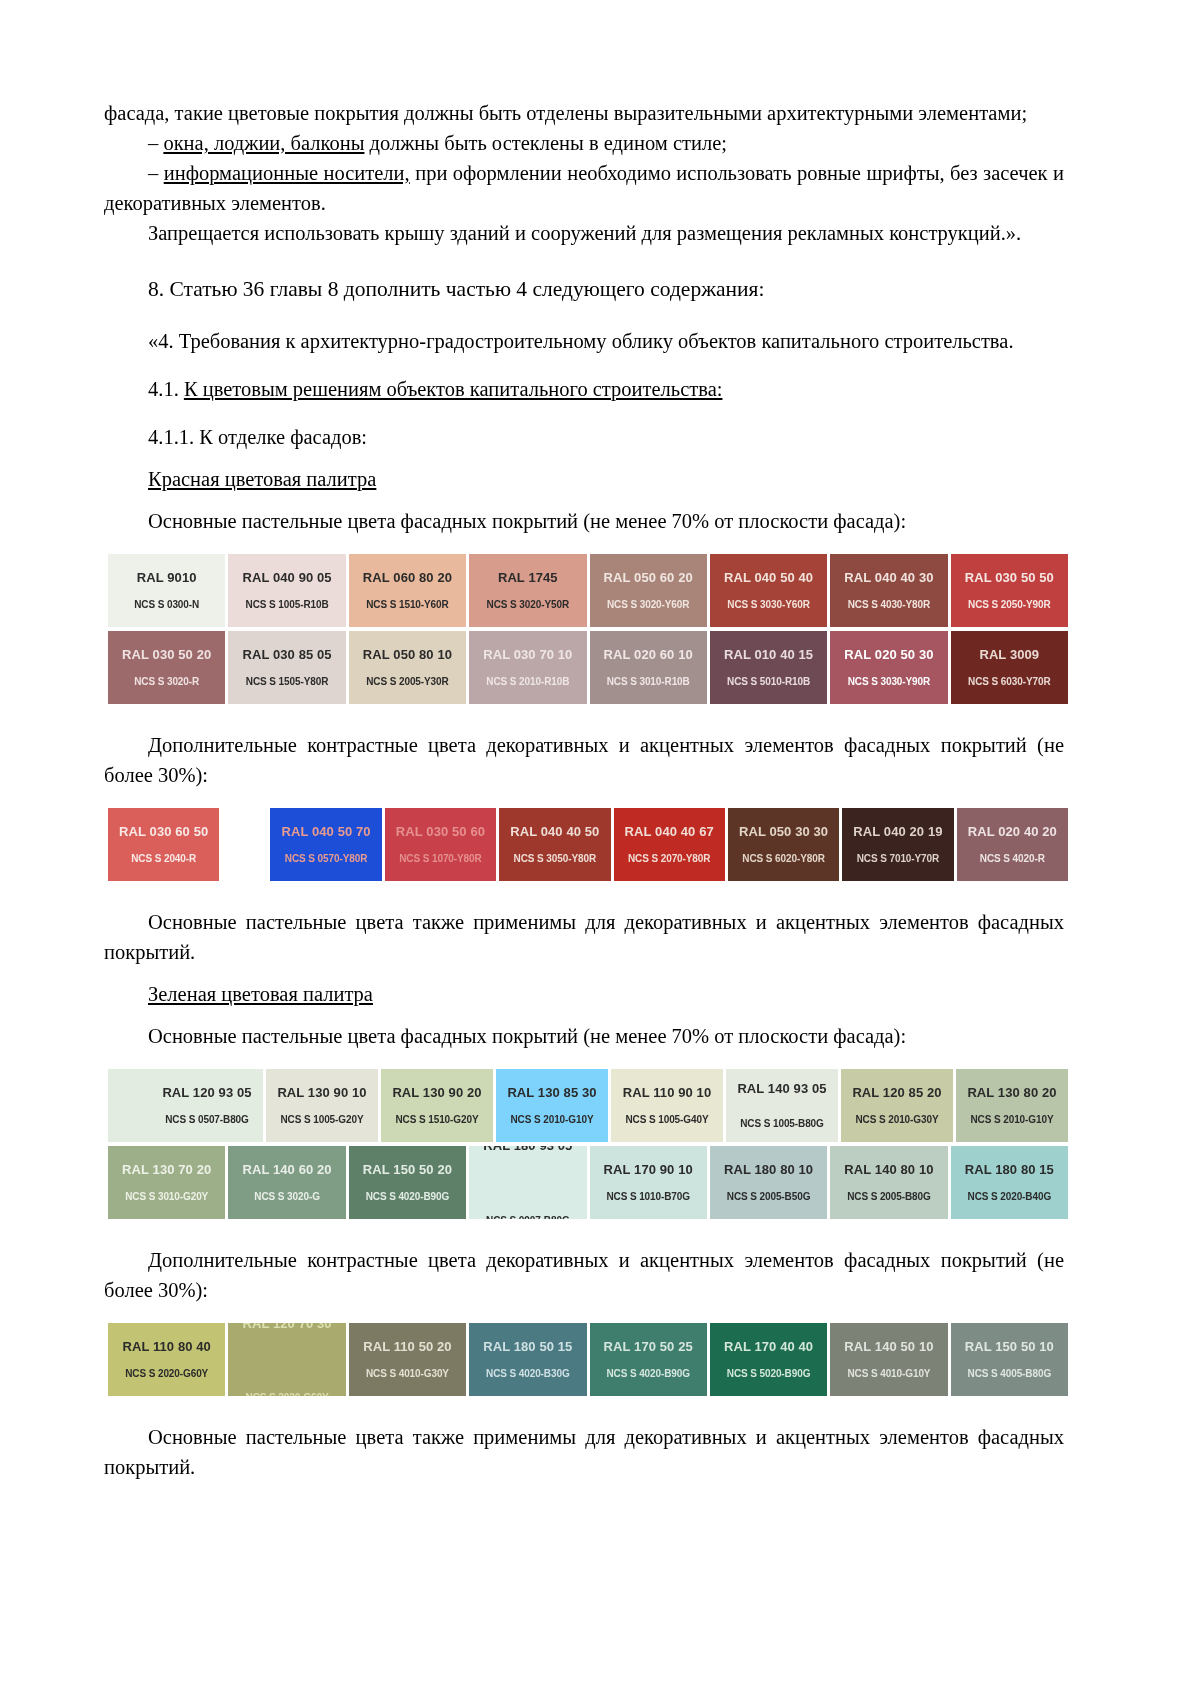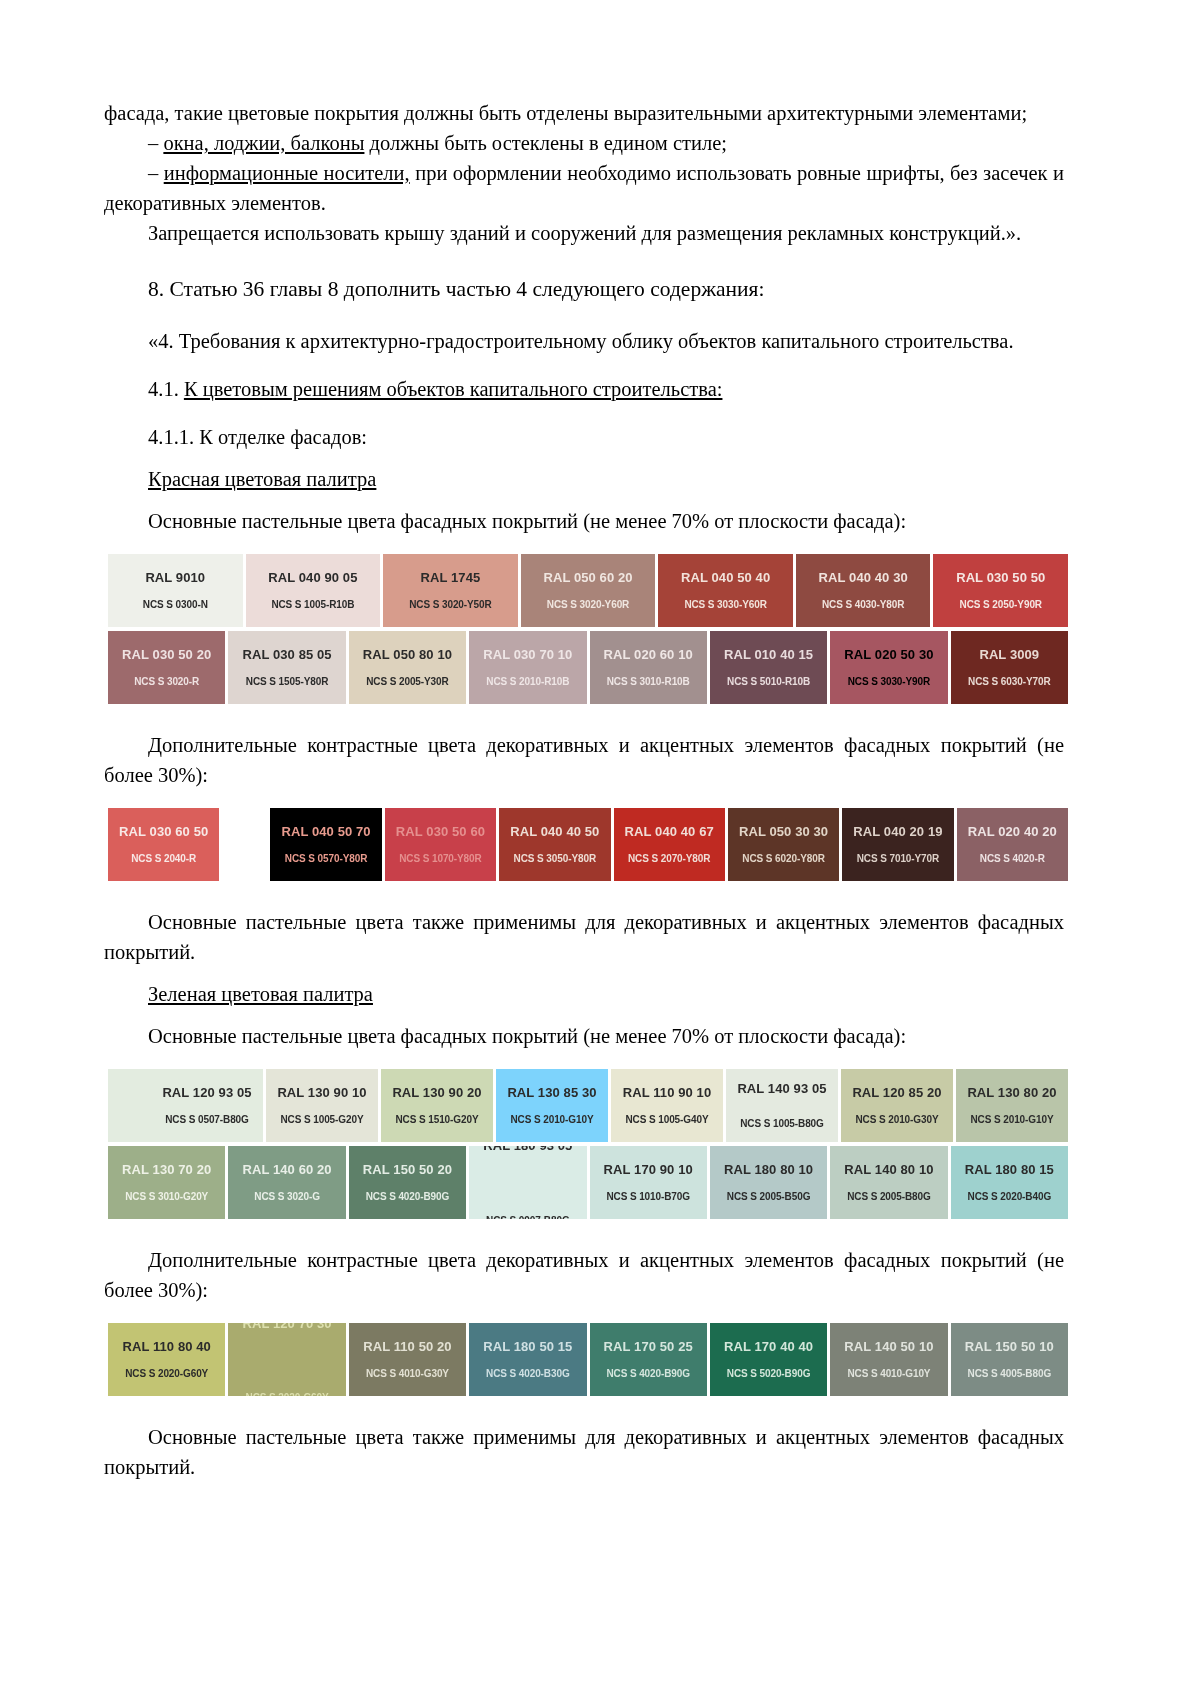--- a/index.html
+++ b/index.html
@@ -169,20 +169,24 @@
     <div class="grid-block">
       <div class="swatch-row">
           <div class="swatch" style="background: rgb(238, 240, 234); color: rgb(43, 43, 43);">
             <div class="ral">RAL 9010</div>
             <div class="ncs">NCS S 0300-N</div>
           </div>
           <div class="swatch" style="background: rgb(236, 220, 217); color: rgb(43, 43, 43);">
             <div class="ral">RAL 040 90 05</div>
             <div class="ncs">NCS S 1005-R10B</div>
           </div>
+          <div class="swatch" style="background: rgb(232, 185, 156); color: rgb(43, 43, 43);">
+            <div class="ral">RAL 060 80 20</div>
+            <div class="ncs">NCS S 1510-Y60R</div>
+          </div>
           <div class="swatch" style="background: rgb(215, 156, 140); color: rgb(43, 43, 43);">
             <div class="ral">RAL 1745</div>
             <div class="ncs">NCS S 3020-Y50R</div>
           </div>
           <div class="swatch" style="background: rgb(169, 132, 121); color: rgb(240, 230, 224);">
             <div class="ral">RAL 050 60 20</div>
             <div class="ncs">NCS S 3020-Y60R</div>
           </div>
           <div class="swatch" style="background: rgb(165, 67, 56); color: rgb(242, 226, 218);">
             <div class="ral">RAL 040 50 40</div>
@@ -216,21 +220,21 @@
             <div class="ncs">NCS S 2010-R10B</div>
           </div>
           <div class="swatch" style="background: rgb(162, 144, 143); color: rgb(239, 230, 229);">
             <div class="ral">RAL 020 60 10</div>
             <div class="ncs">NCS S 3010-R10B</div>
           </div>
           <div class="swatch" style="background: rgb(110, 75, 84); color: rgb(233, 220, 221);">
             <div class="ral">RAL 010 40 15</div>
             <div class="ncs">NCS S 5010-R10B</div>
           </div>
-          <div class="swatch" style="background: rgb(166, 86, 97); color: #000000;">
+          <div class="swatch" style="background: rgb(166, 86, 97); color: #ffffff;">
             <div class="ral">RAL 020 50 30</div>
             <div class="ncs">NCS S 3030-Y90R</div>
           </div>
           <div class="swatch" style="background: rgb(110, 40, 33); color: rgb(232, 217, 210);">
             <div class="ral">RAL 3009</div>
             <div class="ncs">NCS S 6030-Y70R</div>
           </div>
         </div>
     </div>
 
@@ -239,21 +243,21 @@
     <p class="body-par">Дополнительные контрастные цвета декоративных и акцентных элементов фасадных покрытий (не более 30%):</p>
 
     <div class="spacer-18"></div>
 
     <div class="grid-block">
       <div class="swatch-row">
           <div class="swatch" style="background: rgb(218, 95, 91); color: rgb(248, 232, 230);">
             <div class="ral">RAL 030 60 50</div>
             <div class="ncs">NCS S 2040-R</div>
           </div>
-          <div class="swatch" style="background: #000000; color: rgb(232, 155, 142); margin-left: 48px;">
+          <div class="swatch" style="background: #1d4ed8; color: rgb(232, 155, 142); margin-left: 48px;">
             <div class="ral">RAL 040 50 70</div>
             <div class="ncs">NCS S 0570-Y80R</div>
           </div>
           <div class="swatch" style="background: rgb(200, 64, 74); color: rgb(229, 144, 143);">
             <div class="ral">RAL 030 50 60</div>
             <div class="ncs">NCS S 1070-Y80R</div>
           </div>
           <div class="swatch" style="background: rgb(158, 55, 44); color: rgb(238, 221, 212);">
             <div class="ral">RAL 040 40 50</div>
             <div class="ncs">NCS S 3050-Y80R</div>

